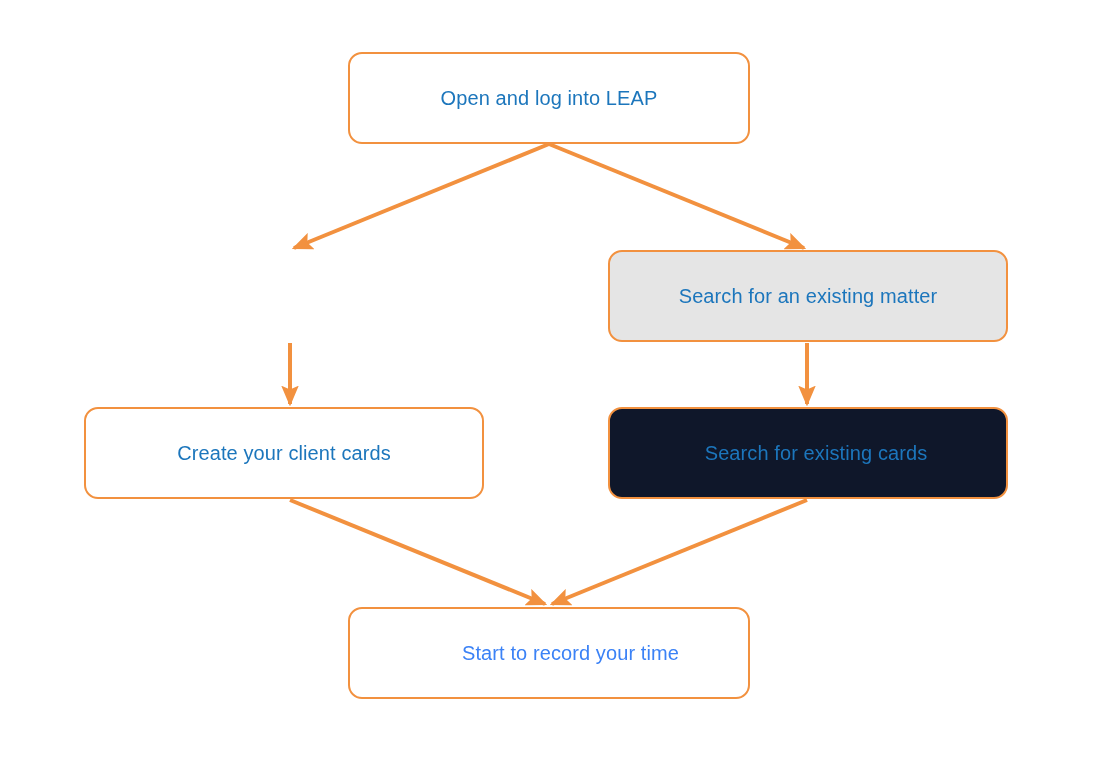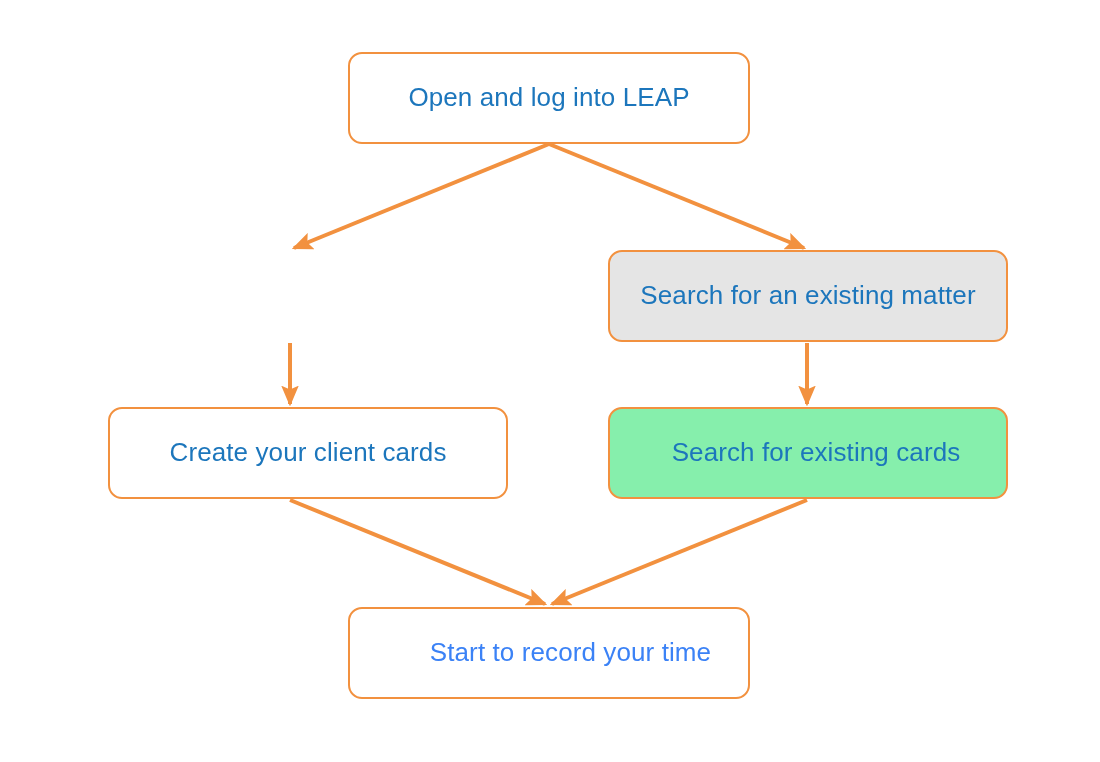--- a/index.html
+++ b/index.html
@@ -34,33 +34,33 @@
     border-radius: 14px;
     background: #FFFFFF;
     display: flex;
     align-items: center;
     justify-content: center;
     z-index: 2;
   }
   .node-label {
     color: #1C76BC;
     font-family: "Liberation Sans", sans-serif;
-    font-size: 26px;
+    font-size: 20px;
     font-weight: 400;
     letter-spacing: 0.1px;
     line-height: 1.2;
     text-align: left;
     white-space: nowrap;
     user-select: none;
   }
   
   #node-login        { left: 348px; top: 52px;  width: 402px; height: 92px; }
   #node-new-matter   { left: 90px;  top: 250px; width: 400px; height: 92px; }
   #node-find-matter  { left: 608px; top: 250px; width: 400px; height: 92px; }
-  #node-new-cards    { left: 108px;  top: 407px; width: 400px; height: 92px; }
+  #node-new-cards    { left: 84px;  top: 407px; width: 400px; height: 92px; }
   #node-find-cards   { left: 608px; top: 407px; width: 400px; height: 92px; }
   #node-record-time  { left: 348px; top: 607px; width: 402px; height: 92px; }
 </style>
 </head>
 <body>
 
 <div id="flowchart-canvas" style="background: rgb(255, 255, 255);">
 
   <svg id="connector-layer" viewBox="0 0 1100 762" width="1100" height="762" xmlns="http://www.w3.org/2000/svg">
     <defs>
@@ -88,21 +88,21 @@
 
 
   <div class="node" id="node-find-matter" style="border-color: rgb(242, 145, 63); background: #e5e5e5;">
     <span class="node-label" style="color: rgb(28, 118, 188);">Search for an existing matter</span>
   </div>
 
   <div class="node" id="node-new-cards" style="border-color: rgb(242, 145, 63); background: rgb(255, 255, 255);">
     <span class="node-label" style="color: rgb(28, 118, 188);">Create your client cards</span>
   </div>
 
-  <div class="node" id="node-find-cards" style="border-color: rgb(242, 145, 63); background: #86efac; padding-left: 16px;">
+  <div class="node" id="node-find-cards" style="border-color: rgb(242, 145, 63); background: #0f172a; padding-left: 16px;">
     <span class="node-label" style="color: rgb(28, 118, 188);">Search for existing cards</span>
   </div>
 
   <div class="node" id="node-record-time" style="border-color: rgb(242, 145, 63); background: rgb(255, 255, 255);">
     <span class="node-label" style="color: #3b82f6; margin-left: 43px;">Start to record your time</span>
   </div>
 
 </div>
 
 </body></html>

